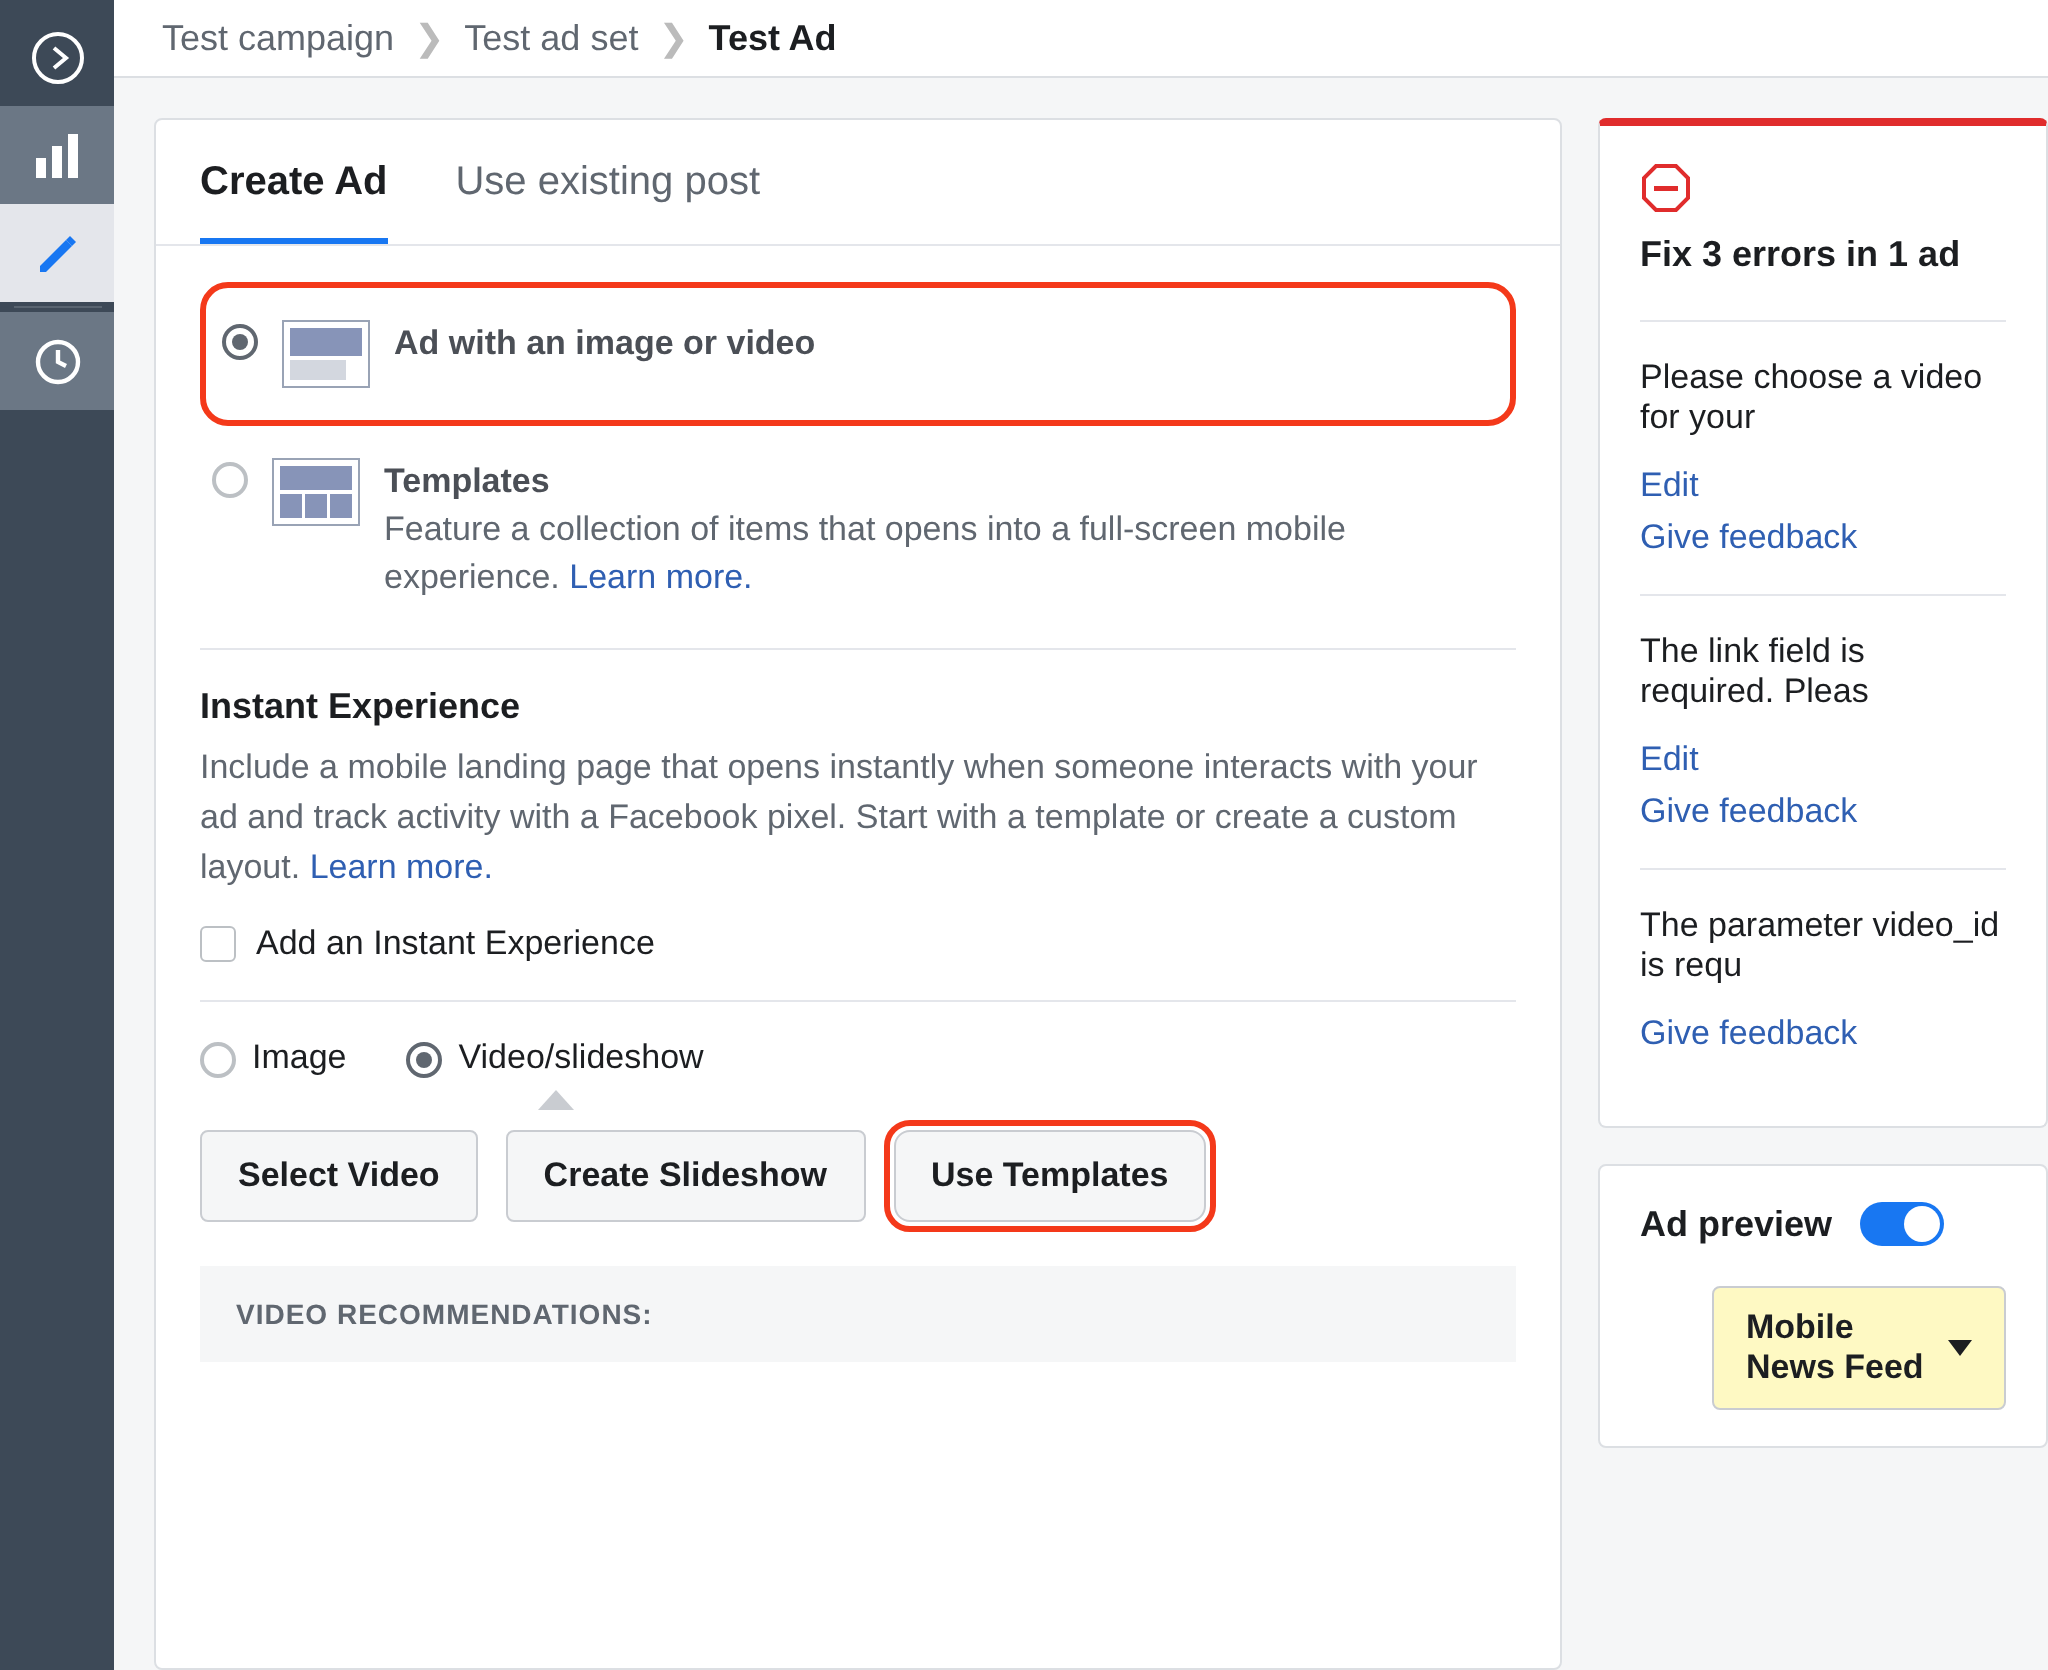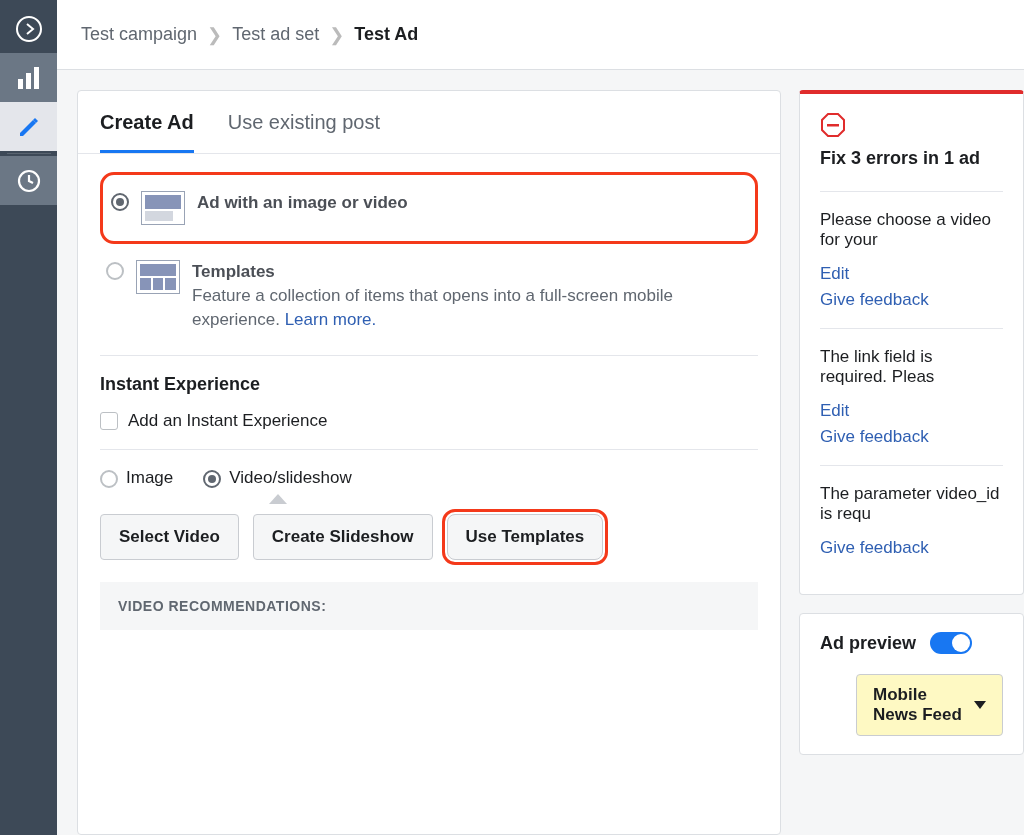--- a/index.html
+++ b/index.html
@@ -29,21 +29,21 @@
     color: #fff;
     cursor: pointer;
   }
   .rail-btn.light { background: #e4e6eb; color: #1877f2; }
   .rail-btn.mid { background: #6b7785; }
   .rail-sep { height: 1px; width: 44px; background: rgba(255,255,255,0.15); margin: 2px 0; }
 
   
   .right { flex: 1; display: flex; flex-direction: column; min-width: 0; }
   .crumbs {
-    height: 70px;
+    height: 39px;
     background: #fff;
     border-bottom: 1px solid #dcdfe3;
     display: flex;
     align-items: center;
     padding: 0 24px;
     font-size: 18px;
     color: #606770;
     gap: 10px;
   }
   .crumbs .chev { color: #bbb; font-size: 18px; }
@@ -272,20 +272,23 @@
               <div class="opt-title">Templates</div>
               <div class="opt-sub">
                 <span>Feature a collection of items that opens into a full-screen mobile experience. </span><span class="link">Learn more.</span>
               </div>
             </div>
           </div>
 
           <hr class="hr">
 
           <div class="sect-title">Instant Experience</div>
+          <div class="sect-desc">
+            <span>Include a mobile landing page that opens instantly when someone interacts with your ad and track activity with a Facebook pixel. Start with a template or create a custom layout. </span><span class="link">Learn more.</span>
+          </div>
           <label class="chk">
             <span class="box"></span>
             <span>Add an Instant Experience</span>
           </label>
 
           <hr class="hr">
 
           <div class="media-row">
             <div class="media-item">
               <div class="radio"></div>

